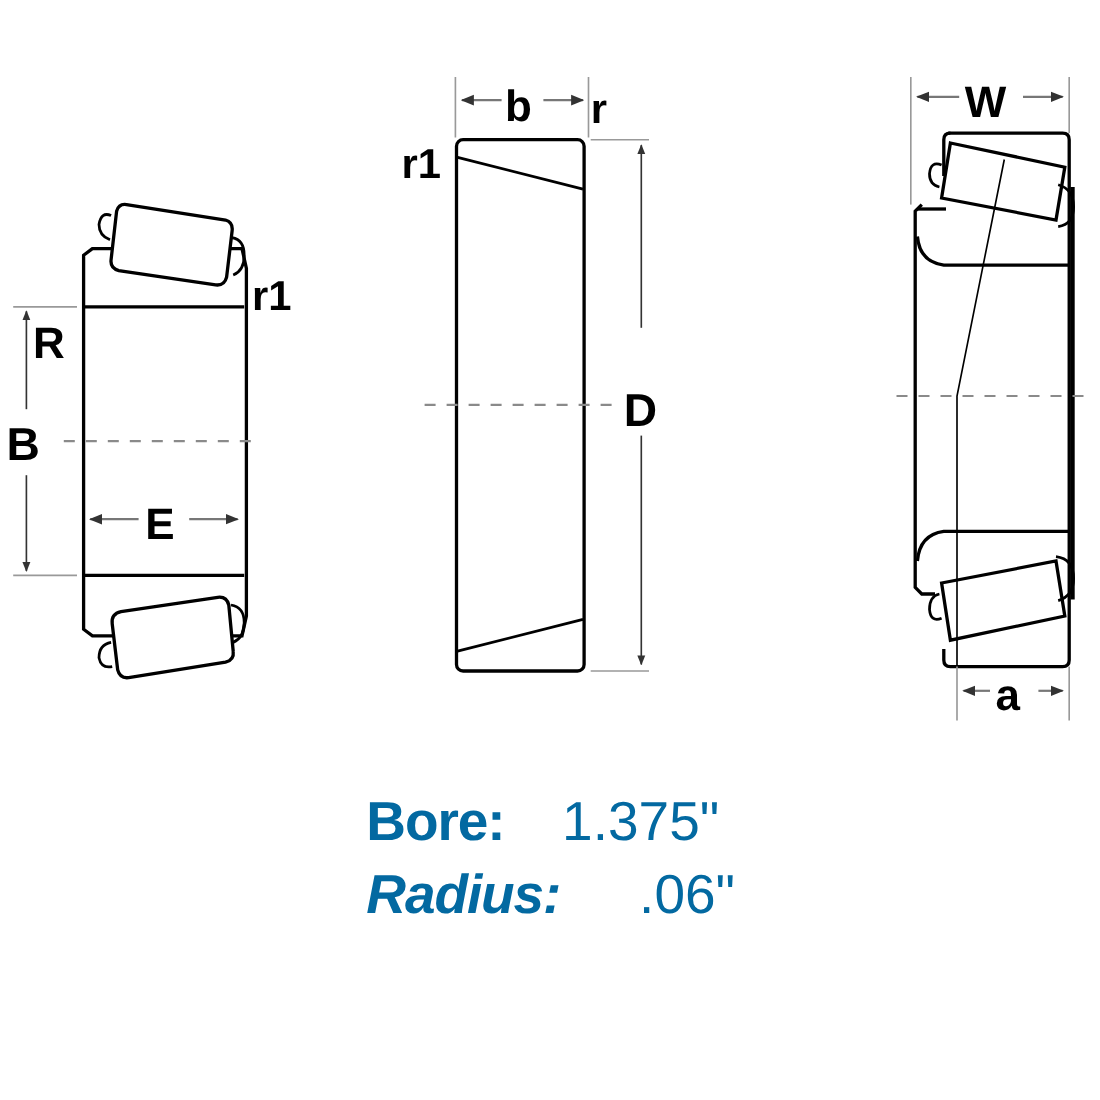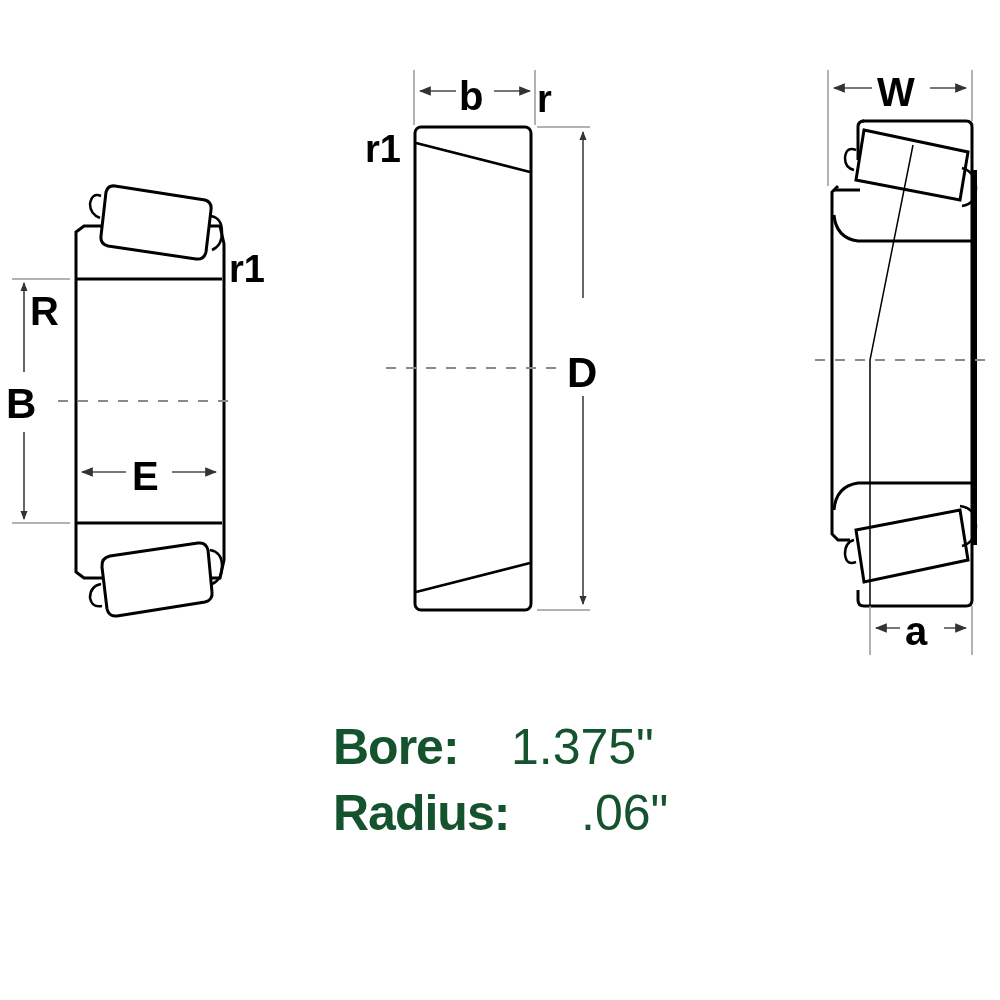--- a/index.html
+++ b/index.html
@@ -2,25 +2,25 @@
 <html><head>
 <meta charset="utf-8">
 <style>
   html, body { margin: 0; padding: 0; background: #ffffff; }
   body { width: 1000px; height: 1000px; position: relative; overflow: hidden;
          font-family: "Liberation Sans", "DejaVu Sans", sans-serif; }
   #diagram { position: absolute; left: 0; top: 0; width: 1000px; height: 700px; }
   .lbl { font-family: "Liberation Sans", "DejaVu Sans", sans-serif; font-weight: bold; fill: #000; }
   .specs { position: absolute; left: 333px; top: 718px; }
   .spec-row { display: flex; align-items: baseline; height: 66px;
-              font-family: "Liberation Sans", "DejaVu Sans", sans-serif; color: #14532d; }
+              font-family: "Liberation Sans", "DejaVu Sans", sans-serif; color: #0369a1; }
   .spec-label { font-weight: bold; font-size: 50px; letter-spacing: -1px; }
   .spec-value { font-weight: normal; font-size: 50px; }
   .row-bore .spec-label { width: 178px; }
-  .row-radius .spec-label { width: 248px; }
+  .row-radius .spec-label { width: 248px; font-style: italic; }
   .row-width .spec-label { width: 214px; }
 </style>
 </head>
 <body>
 
 <svg id="diagram" viewBox="0 0 1000 700" xmlns="http://www.w3.org/2000/svg">
   <defs>
     <marker id="arr" viewBox="0 0 10 10" refX="9" refY="5" markerWidth="6" markerHeight="6" orient="auto-start-reverse">
       <path d="M0,1 L10,5 L0,9 z" fill="#333"></path>
     </marker>

